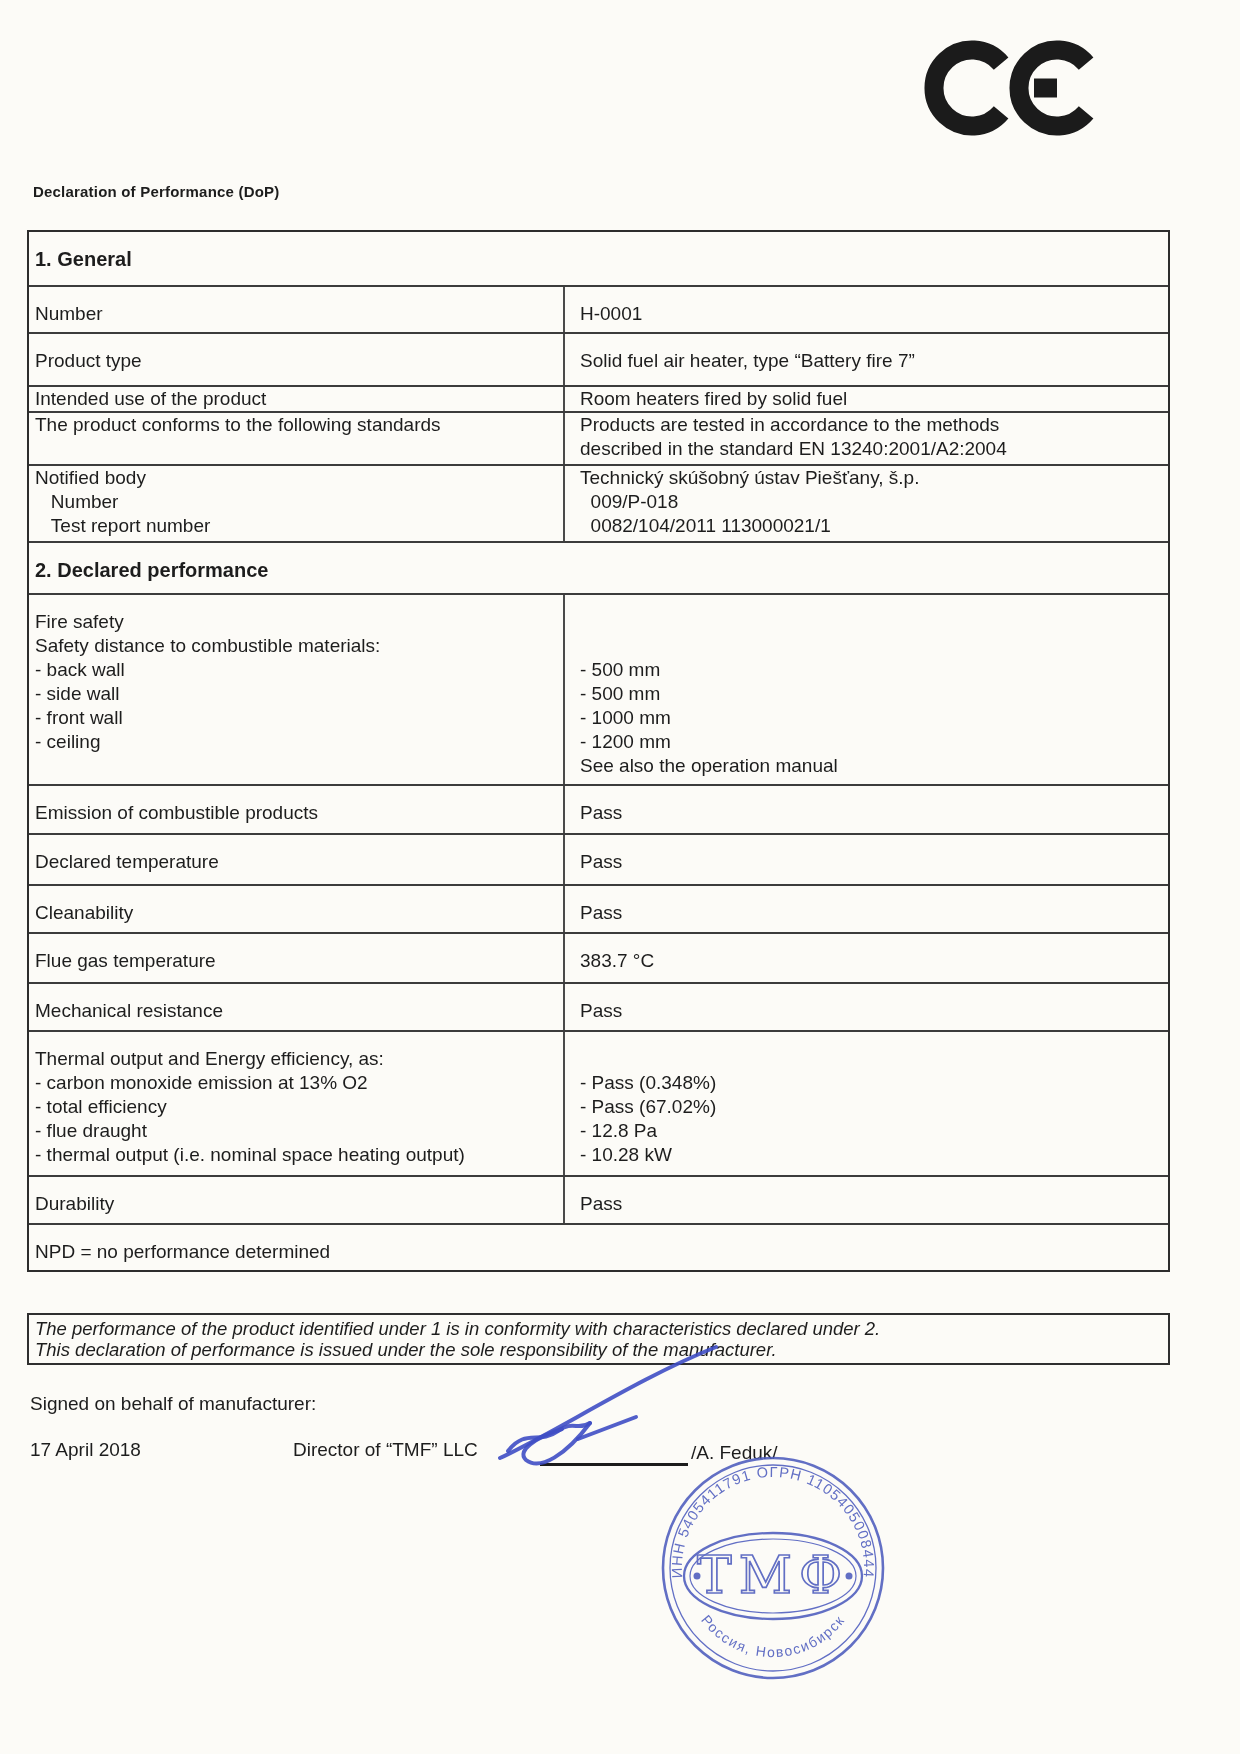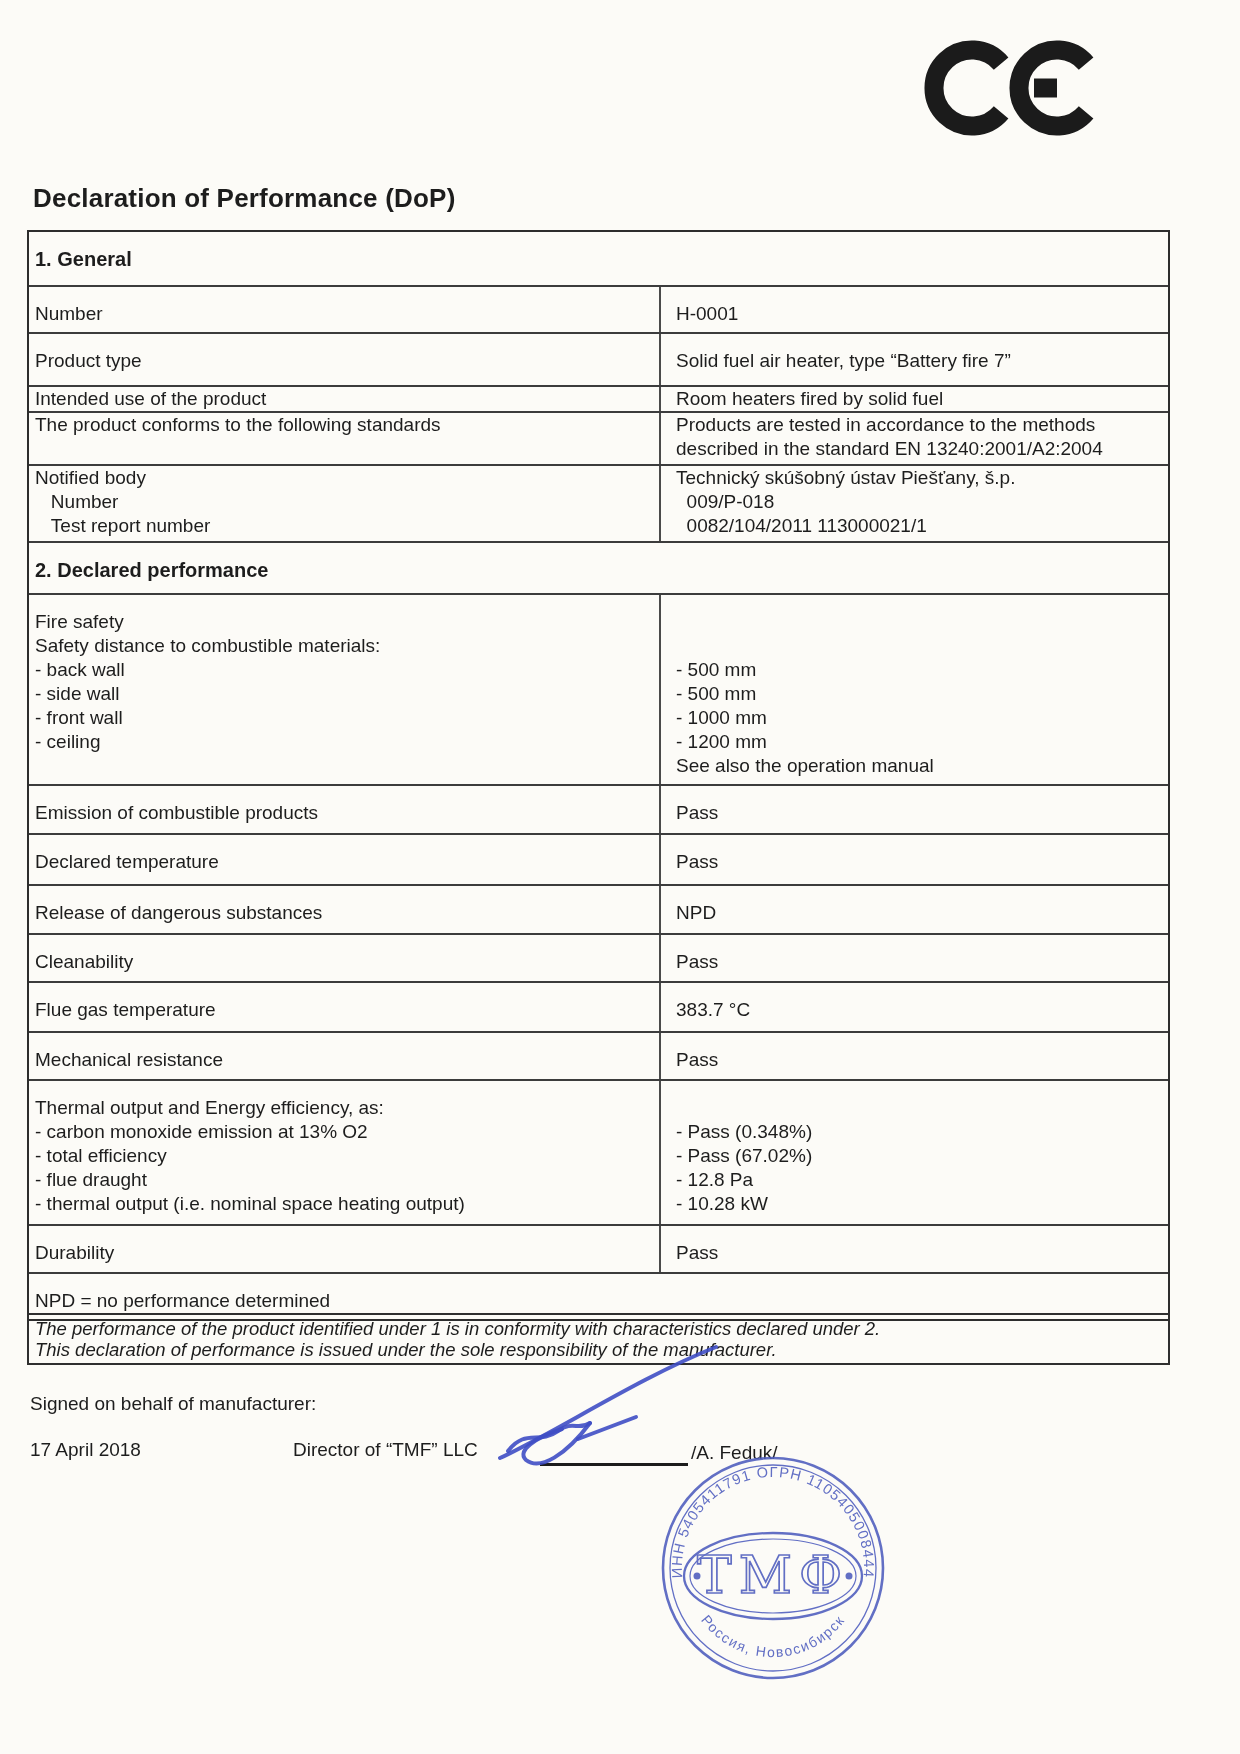--- a/index.html
+++ b/index.html
@@ -14,38 +14,38 @@
     background:var(--paper,#fcfbf7);
     color:var(--text,#1d1d1d);
     overflow:hidden;
   }
   
   .ce{position:absolute;left:922px;top:36px;width:210px;height:105px;}
   .ce path{stroke:#1b1b1b;stroke-width:19;fill:none;}
   
   .doc-title{
     position:absolute;left:33px;top:183px;
-    font-size:26px;font-weight:bold;letter-spacing:.2px;
+    font-size:15px;font-weight:bold;letter-spacing:.2px;
   }
   
   .doc-table{
     position:absolute;left:27px;top:230px;width:1143px;
     border:2px solid #2d2d2d;
     box-sizing:border-box;
     background:transparent;
   }
   .row{display:flex;border-top:2px solid #3c3c3c;box-sizing:border-box;}
   .row:first-child{border-top:none;}
   .cell{
     font-size:19px;line-height:24px;
     padding:15px 8px 3px 6px;
     white-space:pre-wrap;
     box-sizing:border-box;
   }
-  .cl{width:632px;border-right:2px solid #4a4a4a;}
+  .cl{width:536px;border-right:2px solid #4a4a4a;}
   .cr{flex:1;padding-left:15px;}
   .sect .cell{font-weight:bold;font-size:20px;border-right:none;width:100%;}
   .full .cell{border-right:none;width:100%;}
   
   .conformity{
     position:absolute;left:27px;top:1313px;width:1143px;
     border:2px solid #2f2f2f;box-sizing:border-box;
     font-size:18.5px;line-height:21px;
     padding:3px 8px 3px 6px;white-space:pre-wrap;
     min-height:46px;
@@ -148,24 +148,20 @@
     <div class="row" style="min-height:49px">
       <div class="cell cl">Emission of combustible products</div>
       <div class="cell cr">Pass</div>
     </div>
 
     <div class="row" style="min-height:51px">
       <div class="cell cl">Declared temperature</div>
       <div class="cell cr">Pass</div>
     </div>
 
-    <div class="row" style="min-height:49px">
-      <div class="cell cl">Release of dangerous substances</div>
-      <div class="cell cr">NPD</div>
-    </div>
 
     <div class="row" style="min-height:48px">
       <div class="cell cl">Cleanability</div>
       <div class="cell cr">Pass</div>
     </div>
 
     <div class="row" style="min-height:50px">
       <div class="cell cl">Flue gas temperature</div>
       <div class="cell cr">383.7 °C</div>
     </div>

